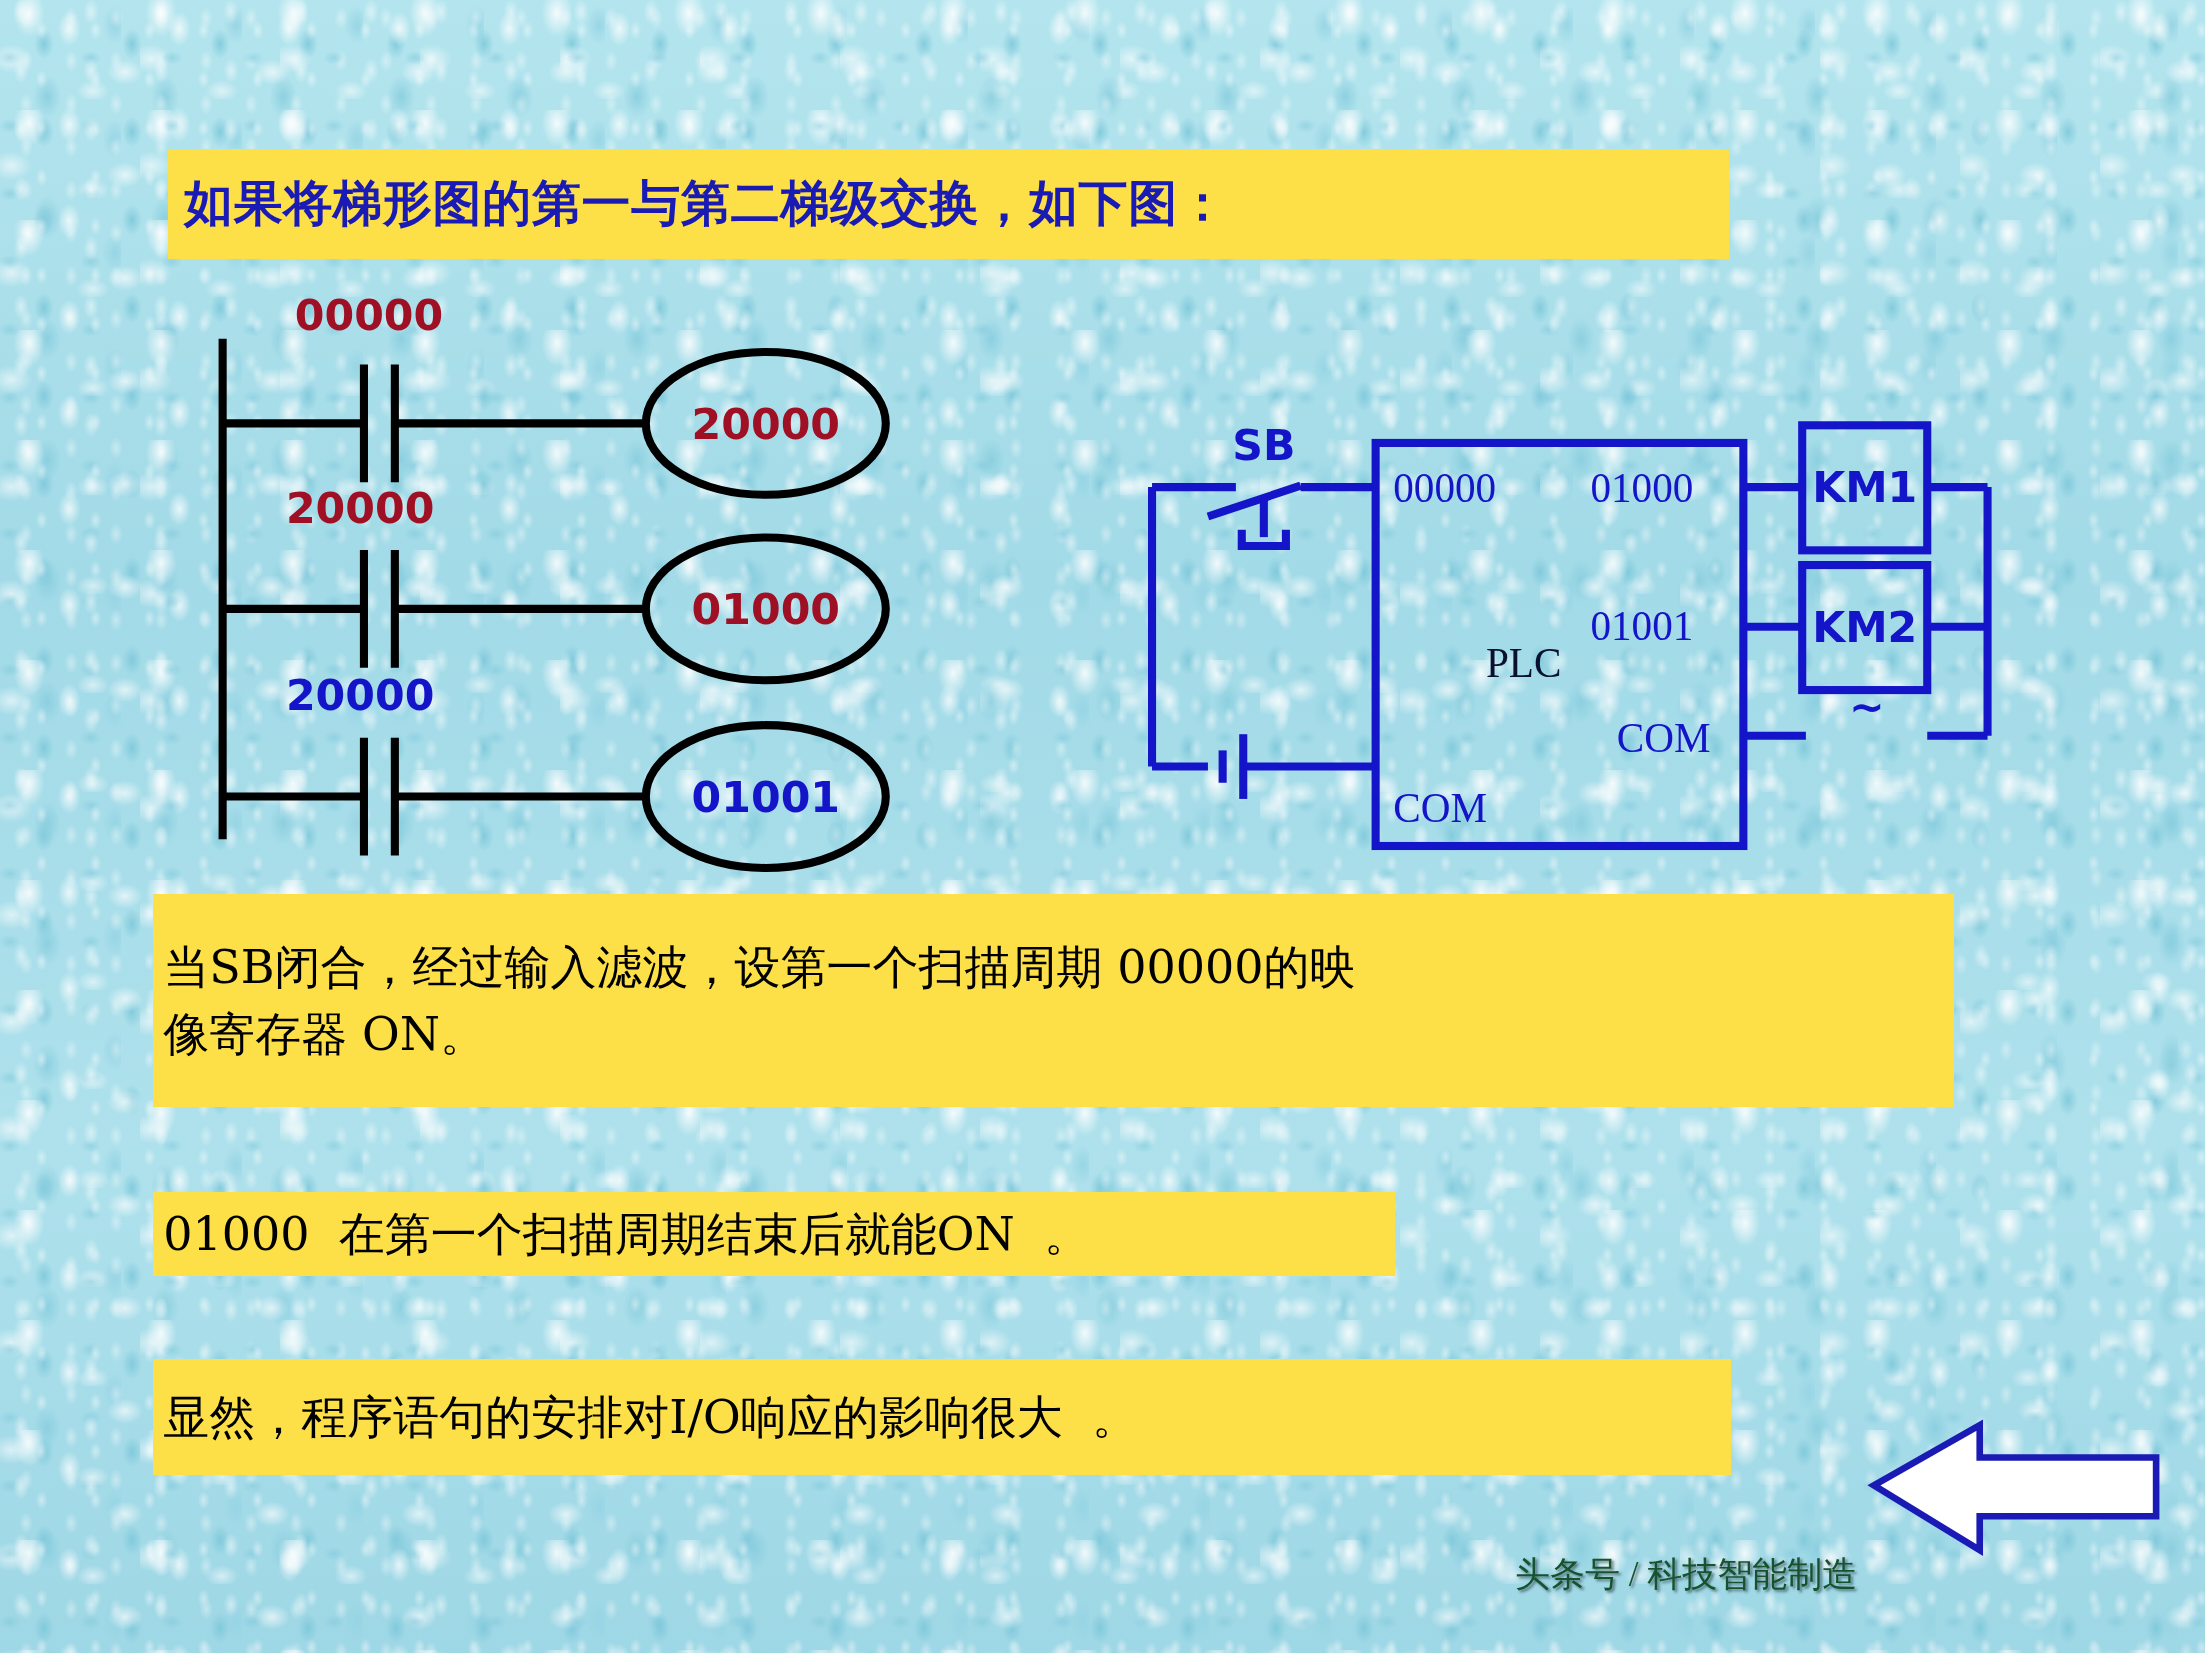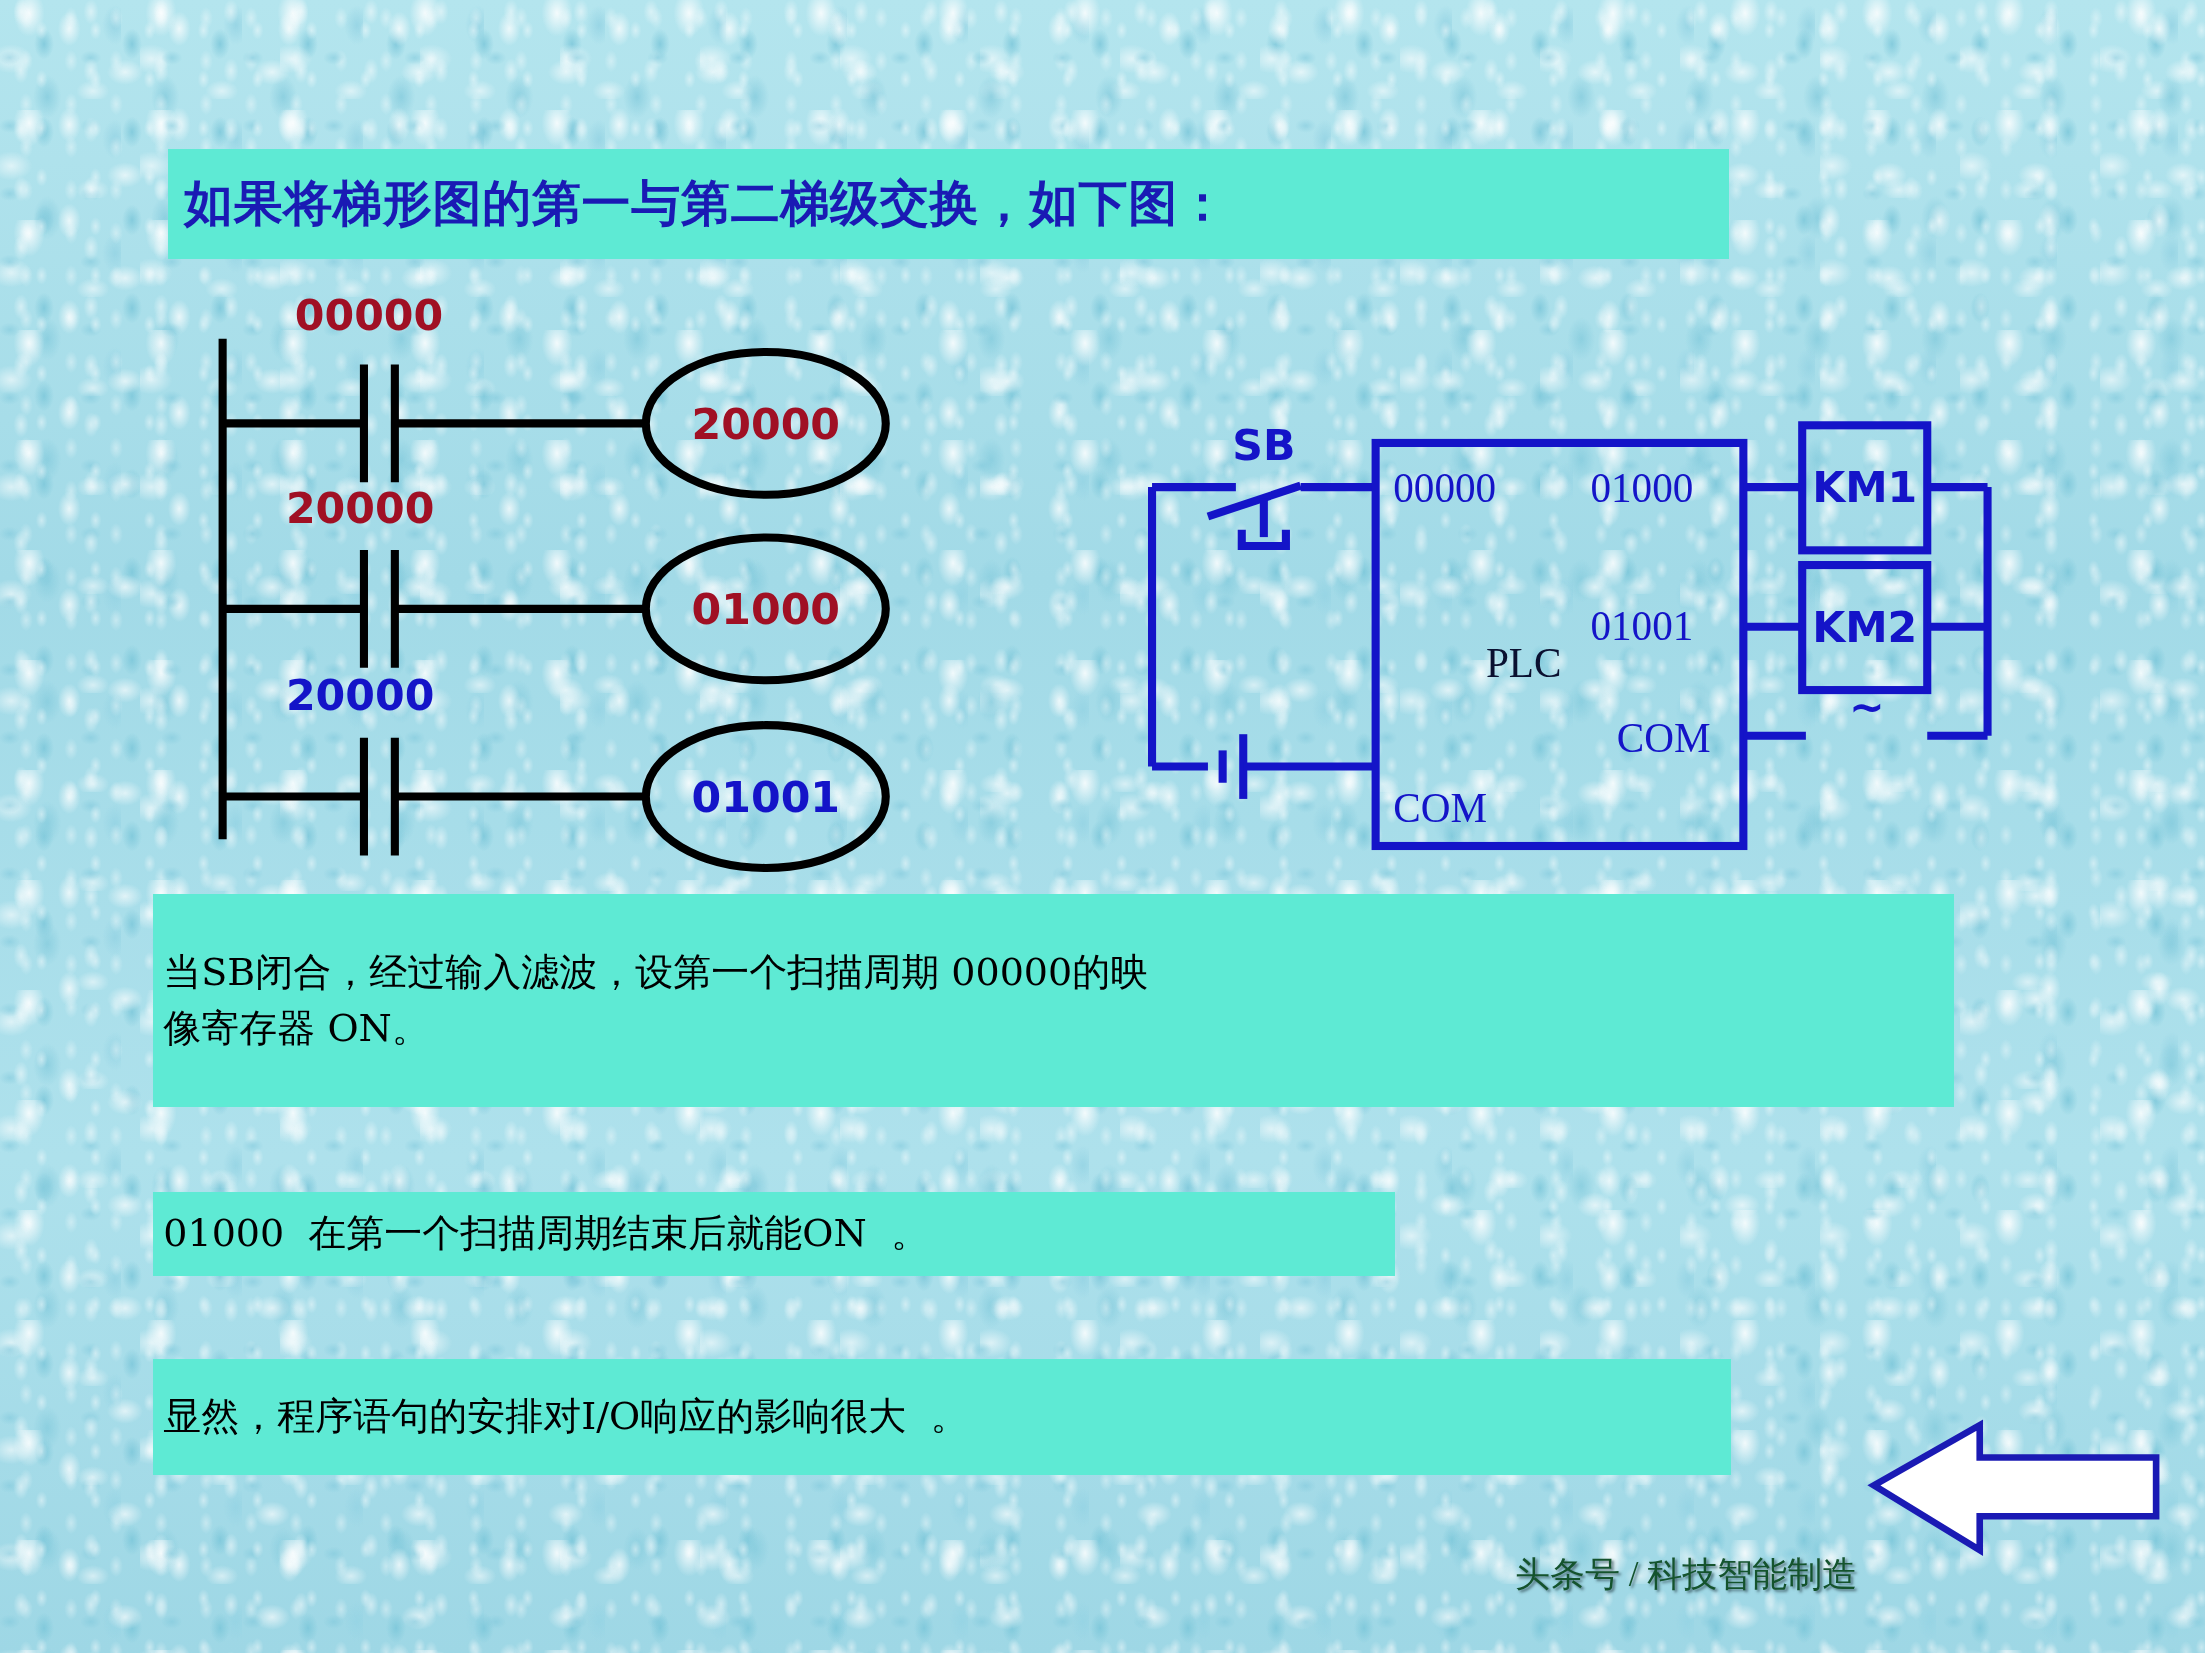--- a/index.html
+++ b/index.html
@@ -32,30 +32,30 @@
     position:absolute;inset:0;opacity:.55;
     background-image:
       radial-gradient(ellipse 13.2px 22px at 30% 20%, rgba(255,255,255,.9) 0%, rgba(255,255,255,0) 58%),
       radial-gradient(ellipse 10.3px 16px at 77% 62%, rgba(255,255,255,.8) 0%, rgba(255,255,255,0) 58%),
       radial-gradient(ellipse 17.7px 11.8px at 12% 85%, rgba(124,198,218,.9) 0%, rgba(124,198,218,0) 60%),
       radial-gradient(ellipse 11.8px 19px at 58% 42%, rgba(255,255,255,.7) 0%, rgba(255,255,255,0) 58%);
     background-size:70px 59px,54px 49px,81px 68px,45px 43px;
   }
 
   .white-box{
-    position:absolute;background:#5eead4;
+    position:absolute;background:#fde047;
     display:flex;align-items:center;
   }
   .title-box{font-family:"DejaVu Sans",sans-serif;}
   .title-text{
     color:#1a1ab4;font-weight:700;font-size:49px;
     letter-spacing:0.7px;white-space:nowrap;padding-left:16px;
   }
   .body-text{
-    color:#000000;font-size:38px;line-height:1.45;
+    color:#000000;font-size:46px;line-height:1.45;
     font-family:"DejaVu Serif",serif;
     white-space:pre-wrap;padding-left:10.3px;
   }
   svg{position:absolute;overflow:visible;}
   .lad-line{stroke:#000;stroke-width:11;stroke-linecap:butt;fill:none;}
   .lad-ell{stroke:#000;stroke-width:11;fill:none;}
   .lad-lbl{font-family:"DejaVu Sans",sans-serif;font-weight:700;font-size:58px;}
   .plc-line{stroke:#1414c8;stroke-width:11;fill:none;stroke-linecap:butt;}
   .plc-lbl{font-family:"Liberation Serif",serif;font-size:56px;fill:#1414c8;}
   .plc-bold{font-family:"DejaVu Sans",sans-serif;font-weight:700;font-size:58px;fill:#1414c8;}

